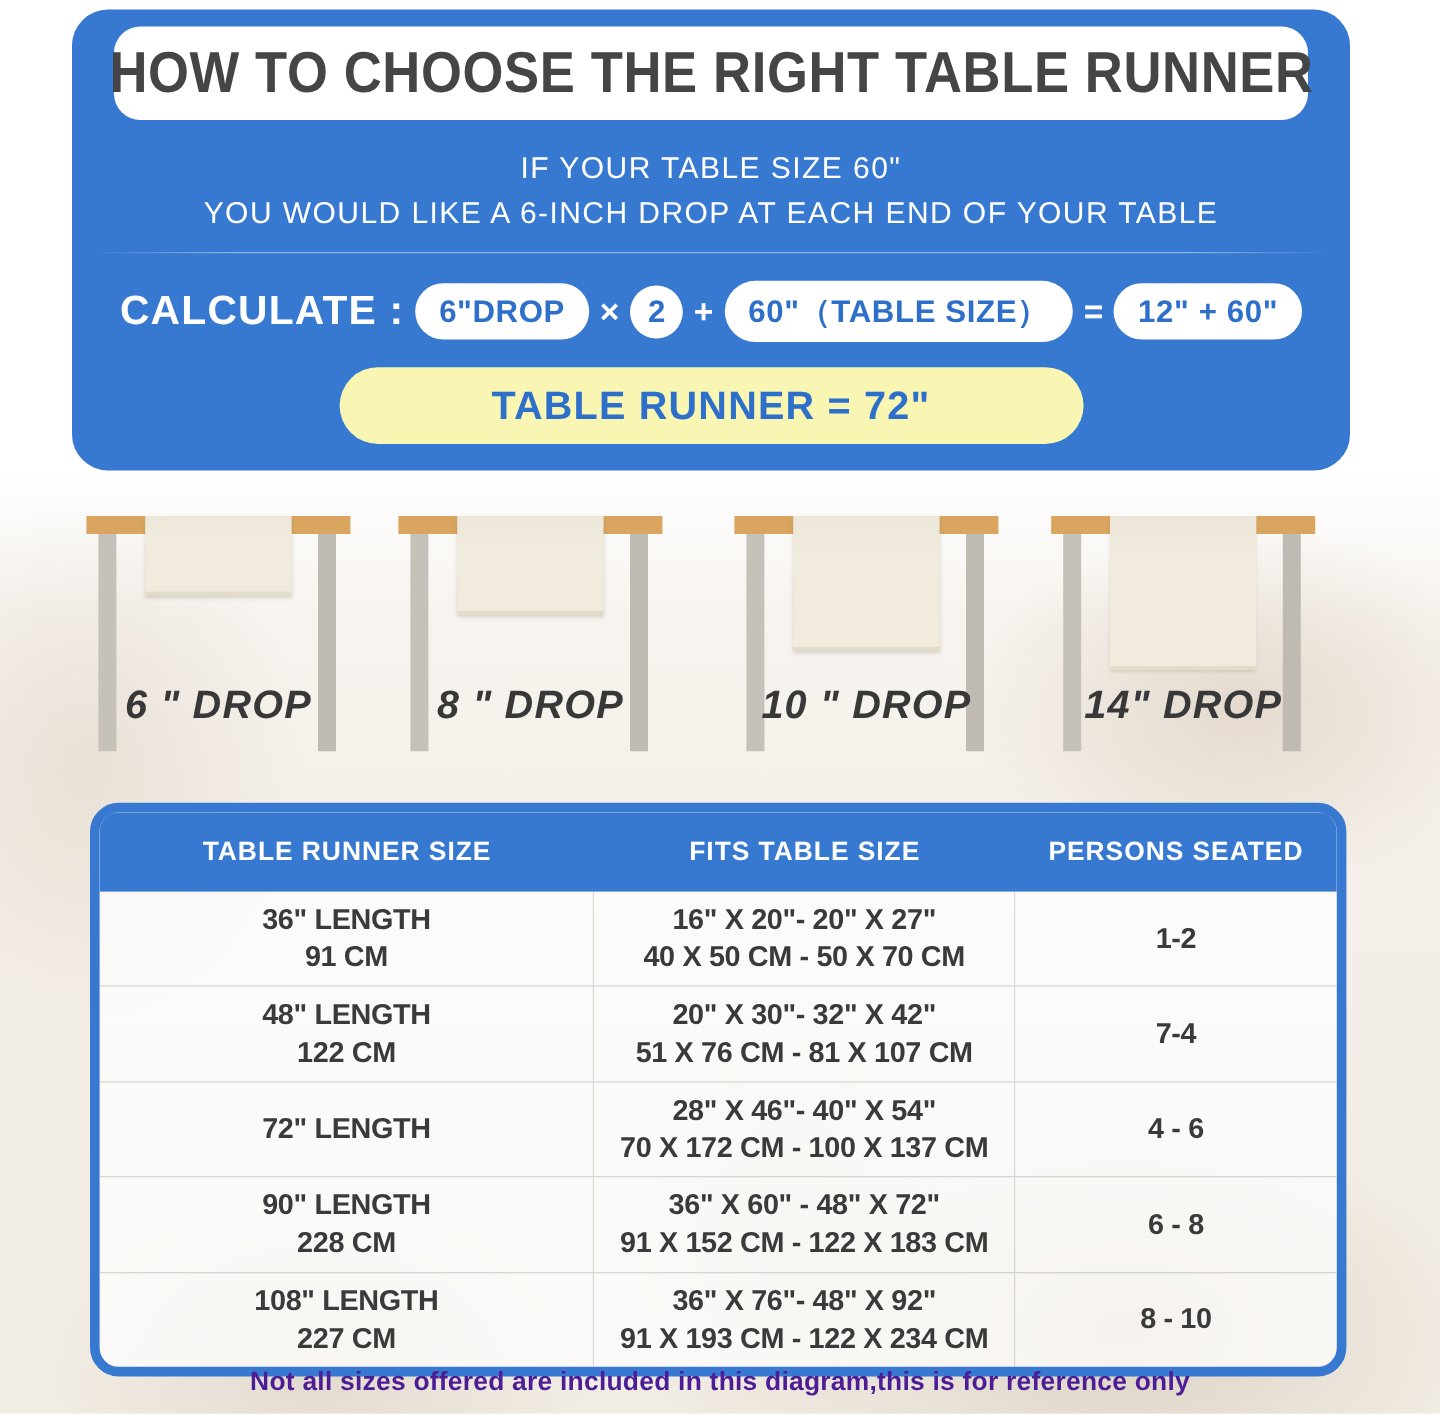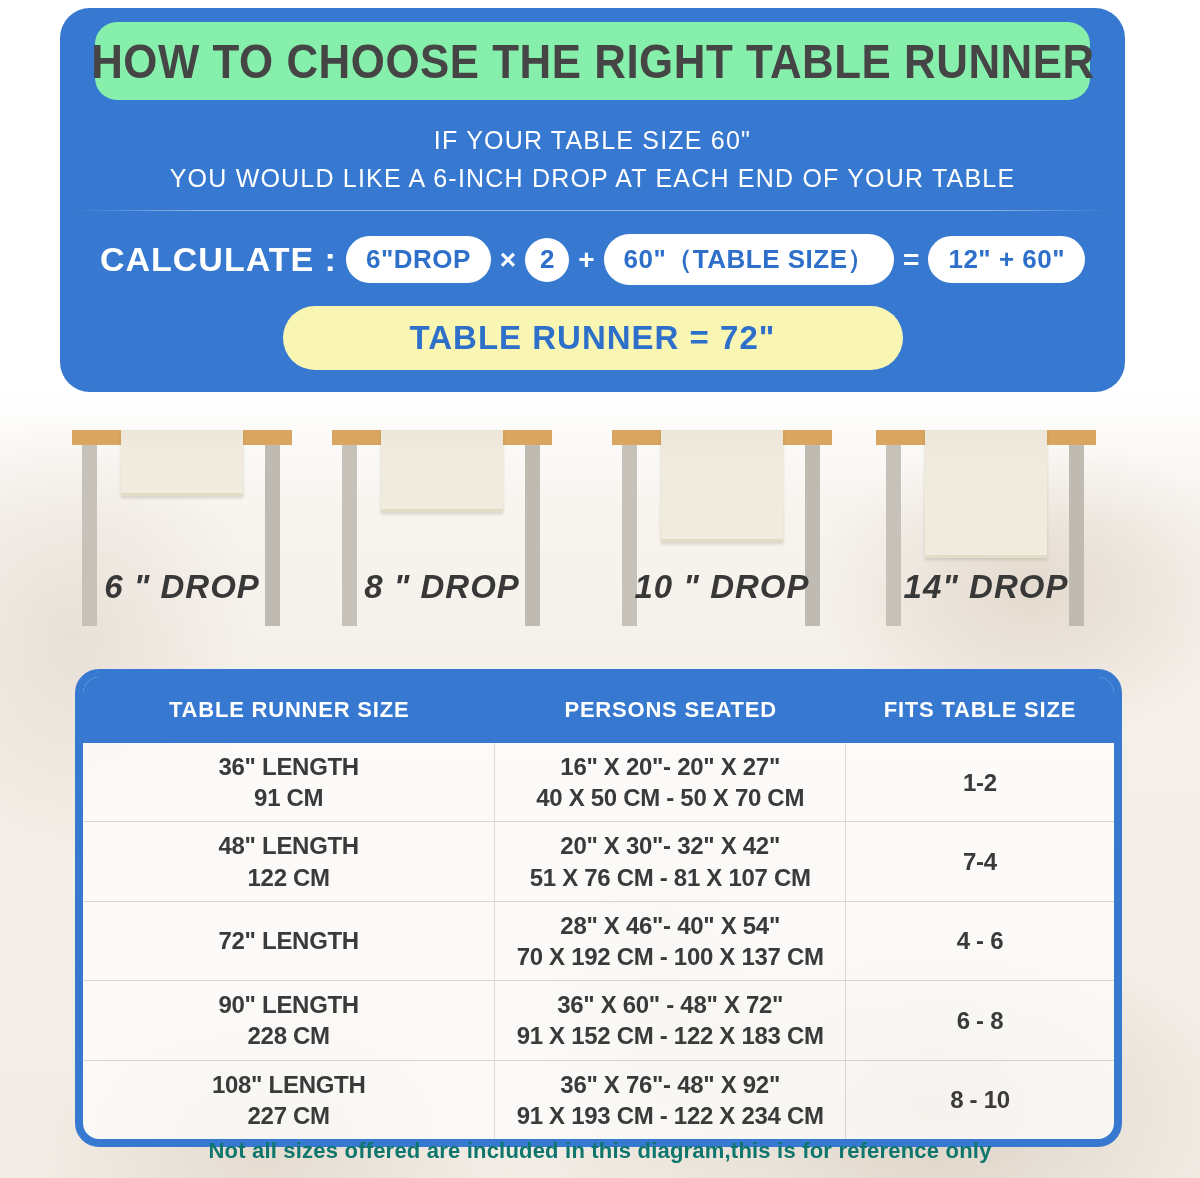--- a/index.html
+++ b/index.html
@@ -17,21 +17,21 @@
       linear-gradient(180deg, #ffffff 0%, #ffffff 33%, #f7f3ee 44%, #f4efe8 62%, #f1ece4 100%);
   }
 
   
   .top-panel {
     position:absolute; left:60px; top:8px; width:1065px; height:384px;
     background:#3779D0; border-radius:30px;
   }
   .title-box {
     position:absolute; left:35px; top:14px; width:995px; height:78px;
-    background:#86efac; border-radius:22px;
+    background:#ffffff; border-radius:22px;
     display:flex; align-items:center; justify-content:center;
   }
   .title-box h1 {
     font-size:43px; font-weight:800; color:#454545; letter-spacing:0.5px;
     white-space:nowrap; transform:scale(1.02,1.12);
   }
   .subline {
     text-align:center; color:#ffffff; font-size:25px; font-weight:400;
     letter-spacing:1.2px;
   }
@@ -102,21 +102,21 @@
     align-items:center; text-align:center;
     border-top:1px solid rgba(125,118,108,0.28);
   }
   .srow:first-child { border-top:none; }
   .cell { font-size:24px; font-weight:700; color:#3a3a3a; line-height:1.3; letter-spacing:-0.3px;
           align-self:stretch; display:flex; flex-direction:column; justify-content:center; }
   .cell.c1, .cell.c2 { border-right:1px solid rgba(125,118,108,0.25); }
 
   .footnote {
     position:absolute; left:0; top:1138px; width:1200px; text-align:center;
-    font-size:22px; font-weight:700; color:#0f766e; letter-spacing:0.2px;
+    font-size:22px; font-weight:700; color:#4c1d95; letter-spacing:0.2px;
   }
 </style>
 </head>
 <body>
 
 <div class="top-panel">
   <div class="title-box">
     <h1>HOW TO CHOOSE THE RIGHT TABLE RUNNER</h1>
   </div>
   <div class="subline first">IF YOUR TABLE SIZE 60"</div>
@@ -162,22 +162,22 @@
     <div class="leg left"></div>
     <div class="leg right"></div>
     <div class="runner h14"></div>
     <div class="drop-label">14" DROP</div>
   </div>
 </div>
 
 <div class="size-panel">
   <div class="size-header">
     <div>TABLE RUNNER SIZE</div>
+    <div>FITS TABLE SIZE</div>
     <div>PERSONS SEATED</div>
-    <div>FITS TABLE SIZE</div>
   </div>
   <div class="size-body">
     <div class="srow">
       <div class="cell c1">
         <span>36" LENGTH</span>
         <span>91 CM</span>
       </div>
       <div class="cell c2">
         <span>16" X 20"- 20" X 27"</span>
         <span>40 X 50 CM - 50 X 70 CM</span>
@@ -194,21 +194,21 @@
         <span>51 X 76 CM - 81 X 107 CM</span>
       </div>
       <div class="cell c3">7-4</div>
     </div>
     <div class="srow">
       <div class="cell c1">
         <span>72" LENGTH</span>
       </div>
       <div class="cell c2">
         <span>28" X 46"- 40" X 54"</span>
-        <span>70 X 192 CM - 100 X 137 CM</span>
+        <span>70 X 172 CM - 100 X 137 CM</span>
       </div>
       <div class="cell c3">4 - 6</div>
     </div>
     <div class="srow">
       <div class="cell c1">
         <span>90" LENGTH</span>
         <span>228 CM</span>
       </div>
       <div class="cell c2">
         <span>36" X 60" - 48" X 72"</span>

